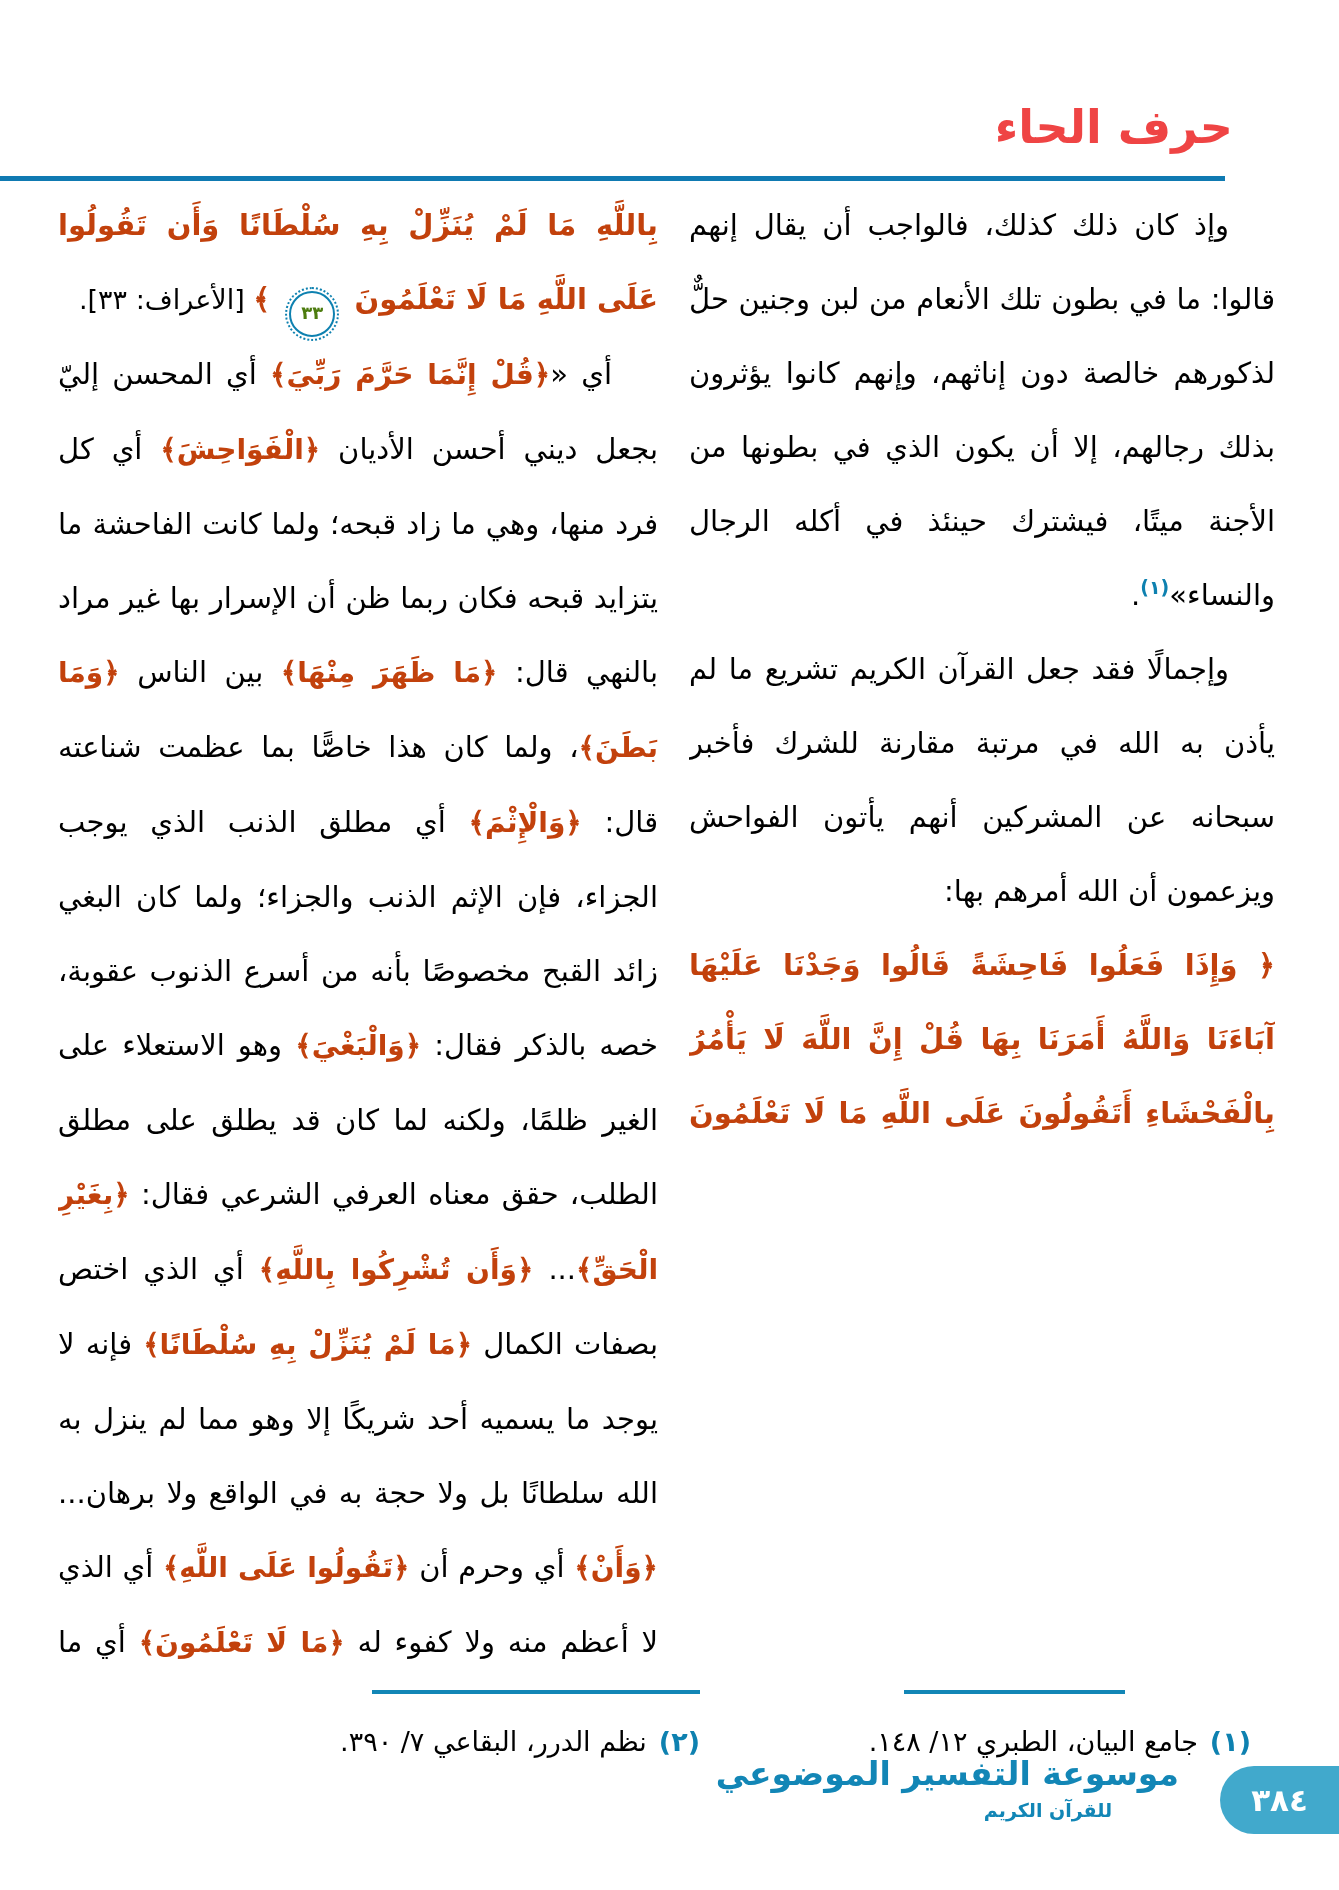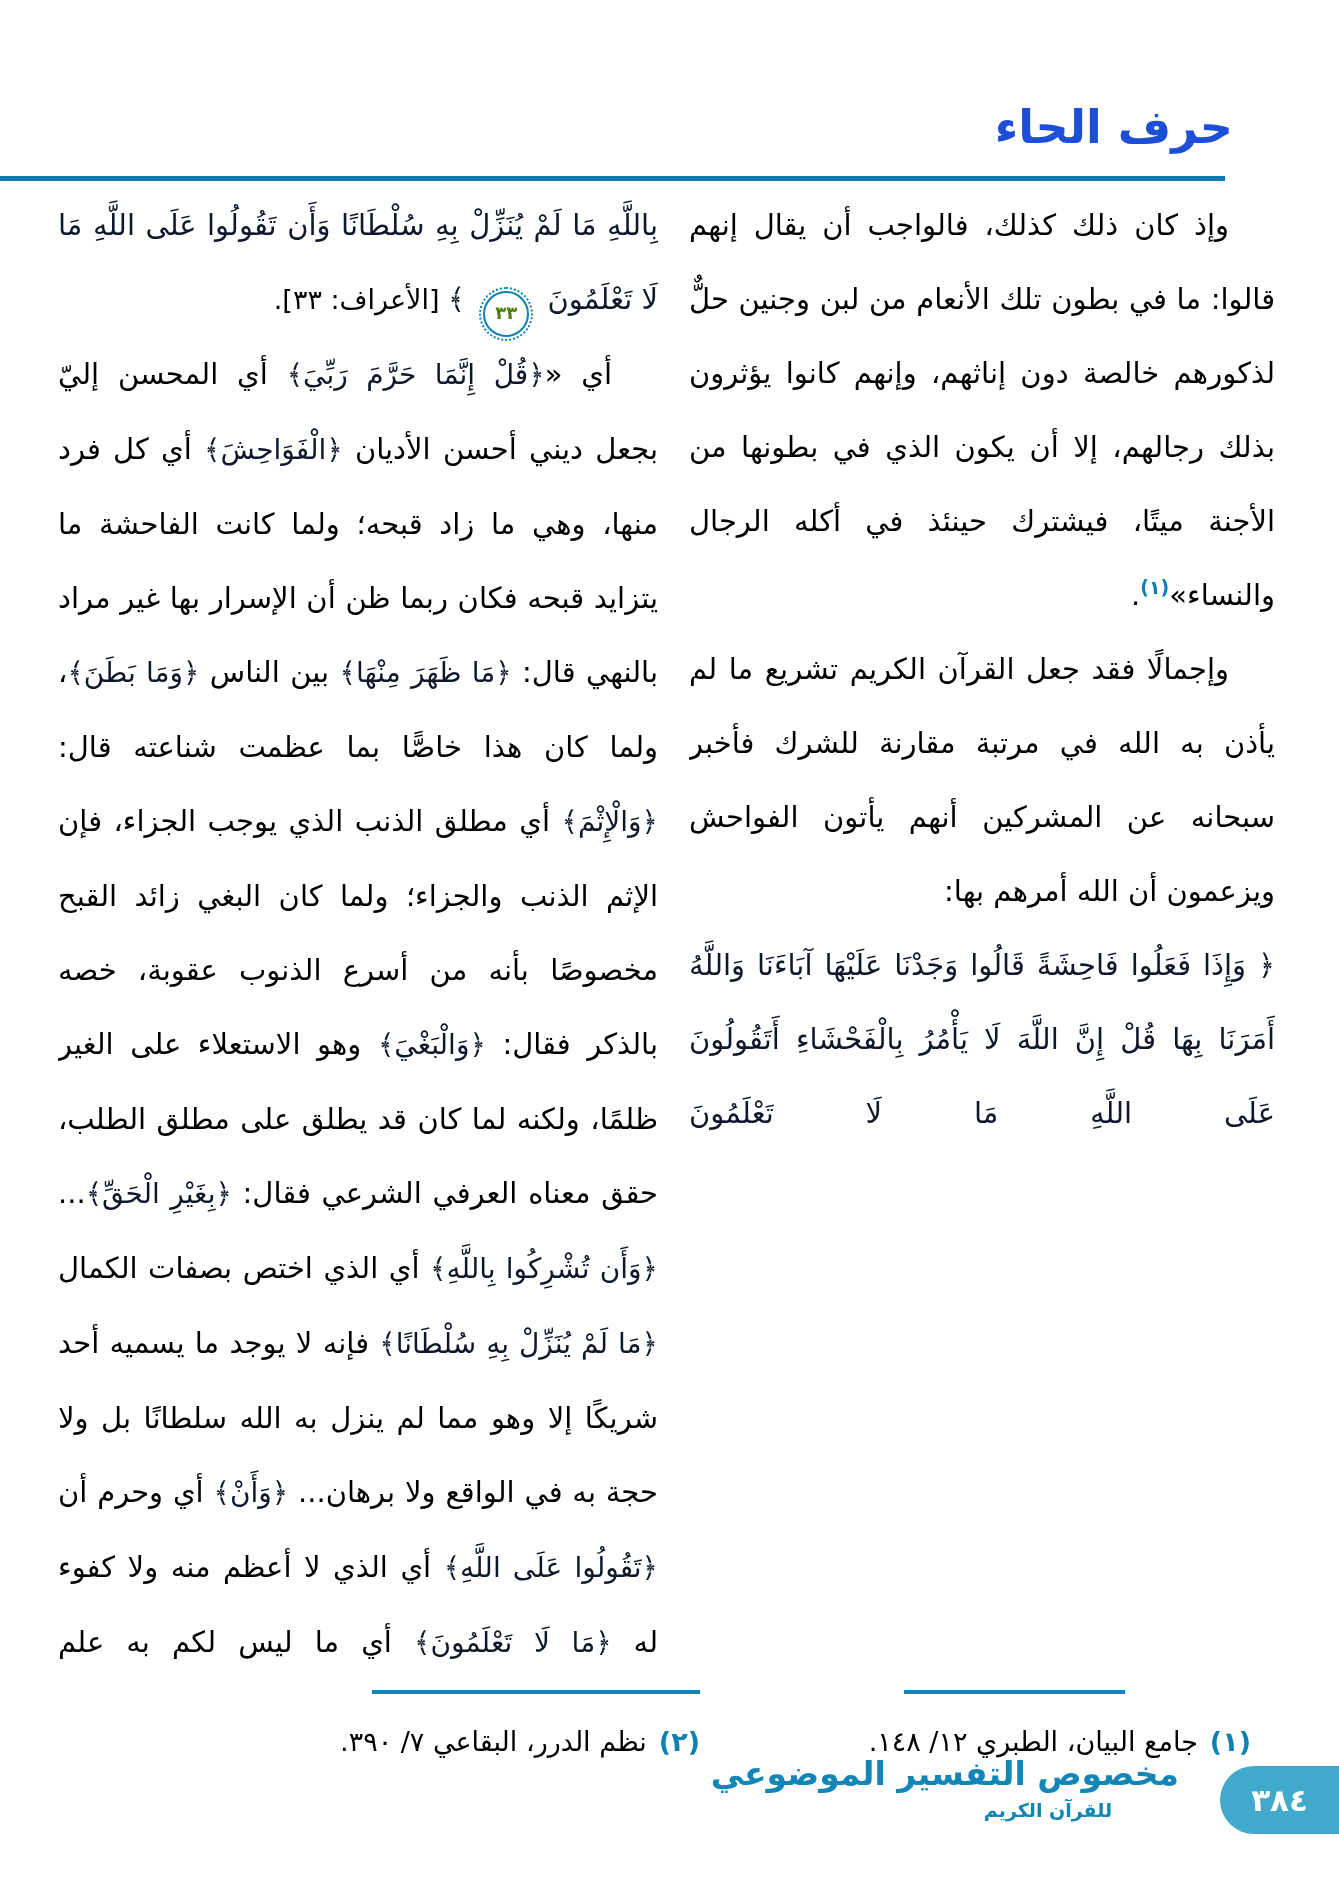--- a/index.html
+++ b/index.html
@@ -3,36 +3,36 @@
 <meta charset="utf-8">
 <style>
   html,body{margin:0;padding:0;background:#ffffff;}
   .page{
     position:relative;width:1339px;height:1890px;background:#ffffff;
     font-family:"DejaVu Sans",sans-serif;direction:rtl;overflow:hidden;color:#000;
   }
   
   .chapter-title{
     position:absolute;top:100px;right:106px;
-    font-size:46px;font-weight:700;color:#1d4ed8;line-height:1.2;
+    font-size:46px;font-weight:700;color:#ef4444;line-height:1.2;
   }
   .header-rule{position:absolute;top:176px;left:0;width:1225px;height:5px;background:#0f7ab2;}
   
   .col{
     position:absolute;top:188px;height:1482px;overflow:hidden;
     text-align:justify;font-size:29px;line-height:74px;
   }
   .col-right{right:64px;width:586px;}
   .col-left{left:58px;width:600px;}
   p.block{margin:0;padding:0;}
   .body{text-indent:46px;}
   .noindent{text-indent:0;}
   .verse{text-align-last:justify;}
   .verse.cont{text-align-last:auto;}
-  .seg-q{color:#0f172a;font-weight:400;font-size:28px;}
+  .seg-q{color:#c2410c;font-weight:700;font-size:28px;}
   .verse .seg-q{font-size:29px;}
   .seg-b{color:#000;}
   .seg-r{color:#000;font-size:27px;font-weight:400;}
   .ayah{
     display:inline-block;width:42px;height:42px;line-height:40px;text-align:center;
     border:2px solid #0e81b0;border-radius:50%;outline:2px dotted #0e81b0;outline-offset:2px;
     font-size:18px;font-weight:700;color:#4d7c0f;vertical-align:-10px;margin:0 9px;text-indent:0;
   }
   sup.fnref{color:#0e81b0;font-size:19px;font-weight:700;line-height:0;}
   
@@ -75,19 +75,19 @@
   <div class="fn-sep fn-sep-left"></div>
 
   <div class="footnote footnote-right">
     <span class="fn-marker">(١)</span><span>جامع البيان، الطبري ١٢/ ١٤٨.</span>
   </div>
   <div class="footnote footnote-left">
     <span class="fn-marker">(٢)</span><span>نظم الدرر، البقاعي ٧/ ٣٩٠.</span>
   </div>
 
   <div class="logo">
-    <div class="logo-title">مخصوص التفسير الموضوعي</div>
+    <div class="logo-title">موسوعة التفسير الموضوعي</div>
     <div class="logo-sub">للقرآن الكريم</div>
   </div>
 
   <div class="page-num">٣٨٤</div>
 
 </div>
 
 </body></html>

